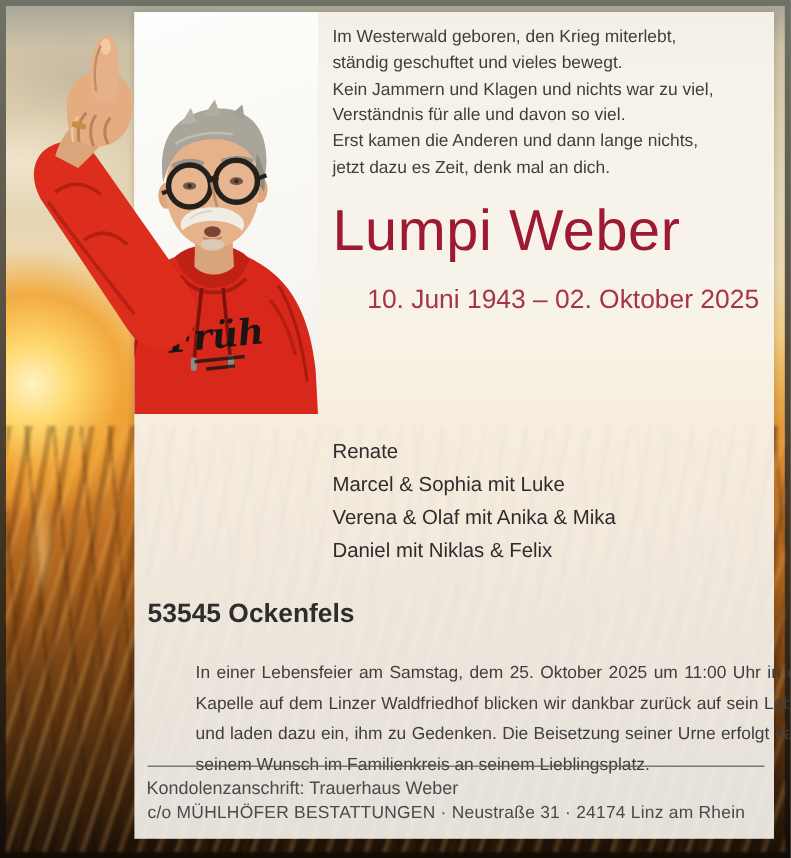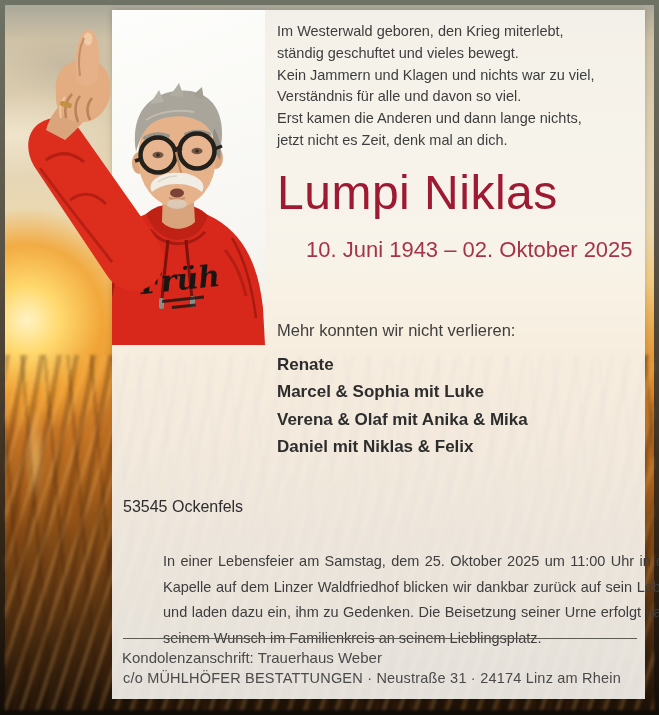--- a/index.html
+++ b/index.html
@@ -52,22 +52,22 @@
     position:absolute;left:112px;top:10px;width:153px;height:335px;
     background:linear-gradient(160deg,#fdfdfb 0%,#f7f6f2 70%,#efede7 100%);
   }
   .man-svg{position:absolute;left:0;top:0;width:280px;height:360px;}
   
   .abs{position:absolute;}
   .eulogy{left:277px;top:21px;font-size:14.5px;line-height:21.8px;color:#3e3e3e;white-space:nowrap;}
   .name{left:277px;top:167px;font-size:48px;line-height:52px;font-weight:400;letter-spacing:.5px;color:#9e1a33;white-space:nowrap;}
   .dates{left:306px;top:237px;font-size:22px;color:#a63448;white-space:nowrap;}
   .intro{left:277px;top:321px;font-size:16.5px;color:#3e3e3e;white-space:nowrap;}
-  .family{left:277px;top:351px;font-size:17px;line-height:27.4px;font-weight:bold;color:#2d2d2d;white-space:nowrap;}
-  .postal{left:123px;top:498px;font-size:16px;font-weight:normal;color:#2d2d2d;white-space:nowrap;}
+  .family{left:277px;top:363px;font-size:17px;line-height:27.4px;font-weight:normal;color:#2d2d2d;white-space:nowrap;}
+  .postal{left:123px;top:498px;font-size:22px;font-weight:bold;color:#2d2d2d;white-space:nowrap;}
   .ceremony{left:123px;top:549px;width:514px;font-size:14.5px;line-height:25.6px;color:#3e3e3e;text-align:justify;margin-left:40px;}
   .rule{left:123px;top:638px;width:514px;height:0;border-top:1.5px solid #5f5b55;}
   .cond1{left:122px;top:649px;font-size:15px;color:#4a4a4a;white-space:nowrap;}
   .cond2{left:123px;top:670px;font-size:14.5px;letter-spacing:.2px;color:#4a4a4a;white-space:nowrap;}
 </style>
 </head>
 <body>
 
 <div class="frame">
 
@@ -76,27 +76,26 @@
   <div class="card"></div>
 
   <div class="photo-box"></div>
 
   <div class="abs eulogy">
     <div>Im Westerwald geboren, den Krieg miterlebt,</div>
     <div>ständig geschuftet und vieles bewegt.</div>
     <div>Kein Jammern und Klagen und nichts war zu viel,</div>
     <div>Verständnis für alle und davon so viel.</div>
     <div>Erst kamen die Anderen und dann lange nichts,</div>
-    <div>jetzt nicht es Zeit, denk mal an dich.</div>
+    <div>jetzt dazu es Zeit, denk mal an dich.</div>
   </div>
 
-  <div class="abs name">Lumpi Niklas</div>
+  <div class="abs name">Lumpi Weber</div>
   <div class="abs dates">10. Juni 1943 – 02. Oktober 2025</div>
 
-  <div class="abs intro">Mehr konnten wir nicht verlieren:</div>
 
   <div class="abs family">
     <div>Renate</div>
     <div>Marcel &amp; Sophia mit Luke</div>
     <div>Verena &amp; Olaf mit Anika &amp; Mika</div>
     <div>Daniel mit Niklas &amp; Felix</div>
   </div>
 
   <div class="abs postal">53545 Ockenfels</div>
 

